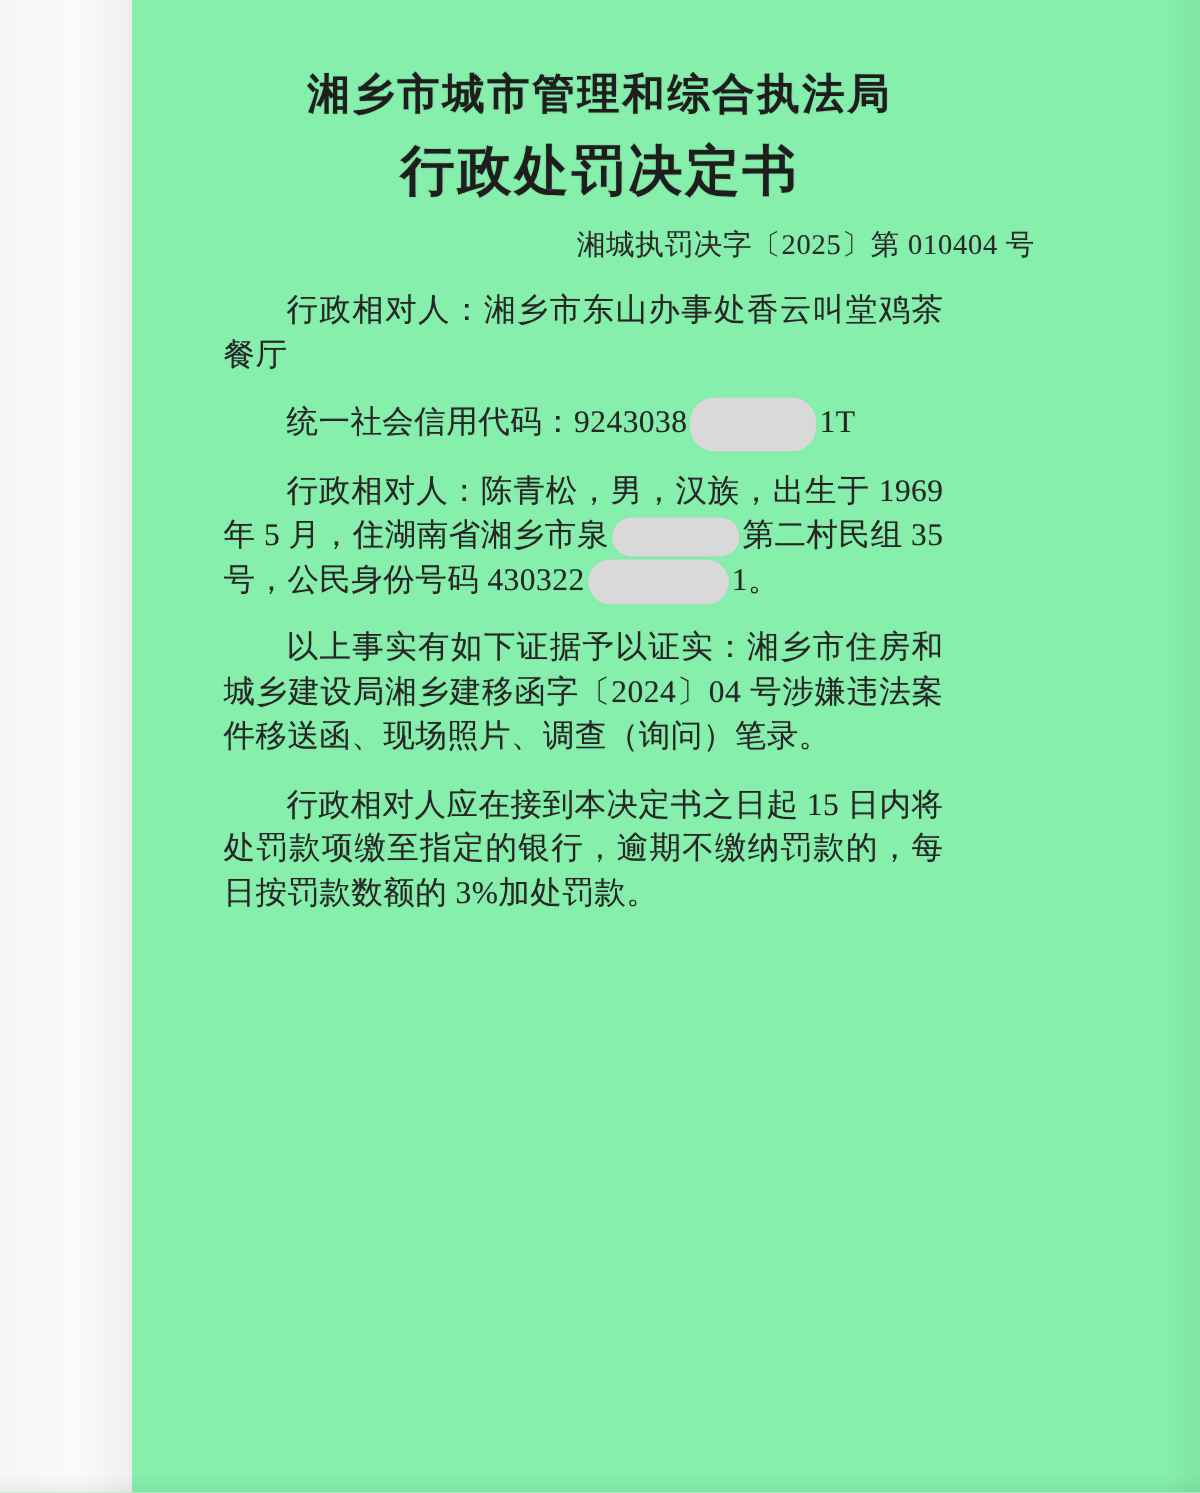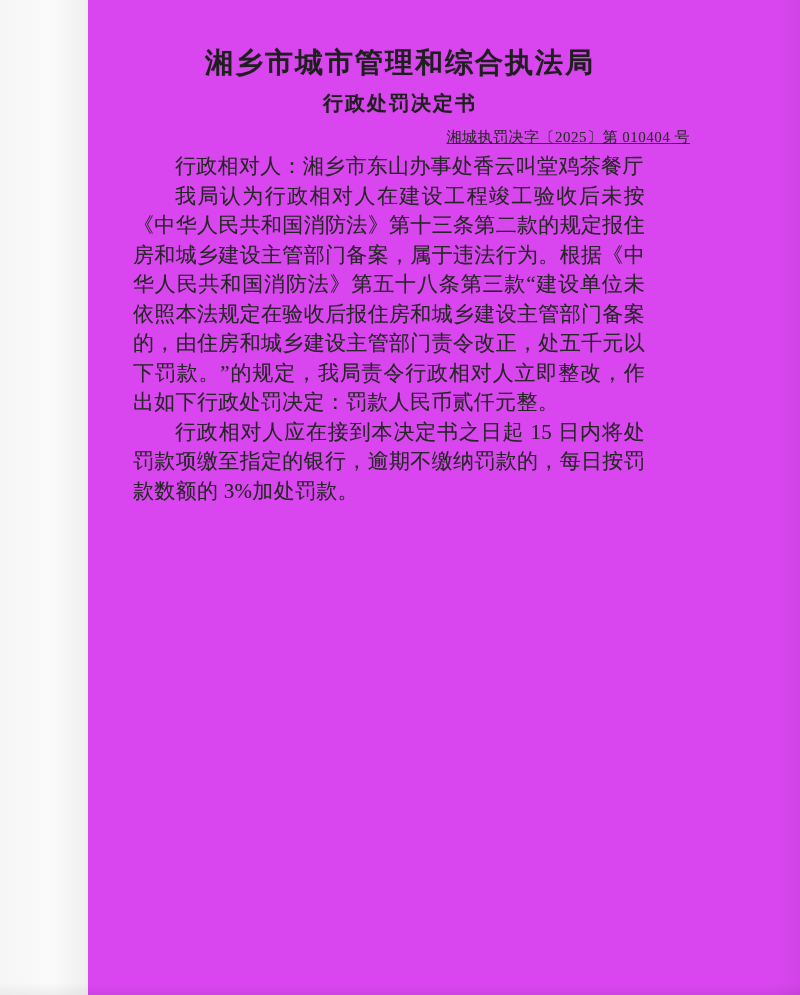--- a/index.html
+++ b/index.html
@@ -1,21 +1,21 @@
 <!DOCTYPE html>
 <html style="--redact: #d9d9d9;"><head>
 <meta charset="utf-8">
 <style>
   html,body{margin:0;padding:0;}
   body{
     width:800px;height:995px;overflow:hidden;
     background:#fdfdfd;
     font-family:"Liberation Serif","DejaVu Serif",serif;
   }
-  .photo{position:relative;width:800px;height:995px;background:#d946ef;}
+  .photo{position:relative;width:800px;height:995px;background:#86efac;}
   .edge-left{
     position:absolute;left:0;top:0;width:88px;height:100%;
     background:linear-gradient(to right,#f6f6f6,#fafafa 60%,#f0f0f0 97%,#ececec);
   }
   .edge-right{
     position:absolute;right:0;top:0;width:26px;height:100%;
     background:linear-gradient(to right,rgba(0,0,0,0),rgba(0,0,0,0.045));
   }
   .edge-bottom{
     position:absolute;left:0;bottom:0;width:100%;height:12px;
@@ -25,36 +25,35 @@
     position:absolute;left:88px;top:0;width:624px;height:995px;
     color:#262626;
   }
   .title1{
     margin:0;padding-top:44px;text-align:center;
     font-size:28px;font-weight:bold;letter-spacing:2px;color:#1e1e1e;
     text-shadow:0 0 1px rgba(50,50,50,0.35);
   }
   .title2{
     margin:8px 0 0;text-align:center;
-    font-size:20px;font-weight:bold;letter-spacing:2px;color:#1e1e1e;
+    font-size:36px;font-weight:bold;letter-spacing:2px;color:#1e1e1e;
     text-shadow:0 0 1px rgba(50,50,50,0.35);
   }
   .docnum{
     margin-top:11px;text-align:right;padding-right:22px;
-    font-size:15px;color:#2a2a2a;letter-spacing:0.5px;
+    font-size:19px;color:#2a2a2a;letter-spacing:0.5px;
     text-shadow:0 0 0.5px rgba(60,60,60,0.3);
-    text-decoration:underline;
   }
   .bodytext{
     margin-top:5px;margin-left:45px;width:512px;
     font-size:21px;line-height:29.5px;text-align:justify;
     color:#262626;letter-spacing:0.3px;
     text-shadow:0 0 0.6px rgba(60,60,60,0.35);
   }
-  .bodytext p{margin:0;text-indent:2em;}
+  .bodytext p{margin:16px;text-indent:2em;}
   .redact{
     display:inline-block;position:relative;
     height:16px;vertical-align:-2px;margin:0 2px;
   }
   .redact i{
     position:absolute;left:0;width:100%;display:block;
     background:var(--redact,#dadada);
     border-radius:16px;
     box-shadow:0 0 2px rgba(0,0,0,0.05);
   }
@@ -63,19 +62,21 @@
 <body>
 
 <div class="photo">
   <div class="edge-left"></div>
   <div class="page" style="color: rgb(38, 38, 38);">
     <h1 class="title1">湘乡市城市管理和综合执法局</h1>
     <h2 class="title2">行政处罚决定书</h2>
     <div class="docnum">湘城执罚决字〔2025〕第 010404 号</div>
     <div class="bodytext" id="paragraphs">
         <p><span>行政相对人：湘乡市东山办事处香云叫堂鸡茶餐厅</span></p>
-        <p><span>我局认为行政相对人在建设工程竣工验收后未按《中华人民共和国消防法》第十三条第二款的规定报住房和城乡建设主管部门备案，属于违法行为。根据《中华人民共和国消防法》第五十八条第三款“建设单位未依照本法规定在验收后报住房和城乡建设主管部门备案的，由住房和城乡建设主管部门责令改正，处五千元以下罚款。”的规定，我局责令行政相对人立即整改，作出如下行政处罚决定：罚款人民币贰仟元整。</span></p>
+        <p><span>统一社会信用代码：9243038</span><span class="redact" style="width: 84px;"><i style="height: 36px; top: -9px;"></i></span><span>1T</span></p>
+        <p><span>行政相对人：陈青松，男，汉族，出生于 1969 年 5 月，住湖南省湘乡市泉</span><span class="redact" style="width: 85px;"><i style="height: 26px; top: -4px;"></i></span><span>第二村民组 35 号，公民身份号码 430322</span><span class="redact" style="width: 94px;"><i style="height: 30px; top: -6px;"></i></span><span>1。</span></p>
+        <p><span>以上事实有如下证据予以证实：湘乡市住房和城乡建设局湘乡建移函字〔2024〕04 号涉嫌违法案件移送函、现场照片、调查（询问）笔录。</span></p>
         <p><span>行政相对人应在接到本决定书之日起 15 日内将处罚款项缴至指定的银行，逾期不缴纳罚款的，每日按罚款数额的 3%加处罚款。</span></p>
       </div>
   </div>
   <div class="edge-right"></div>
   <div class="edge-bottom"></div>
 </div>
 
 </body></html>

